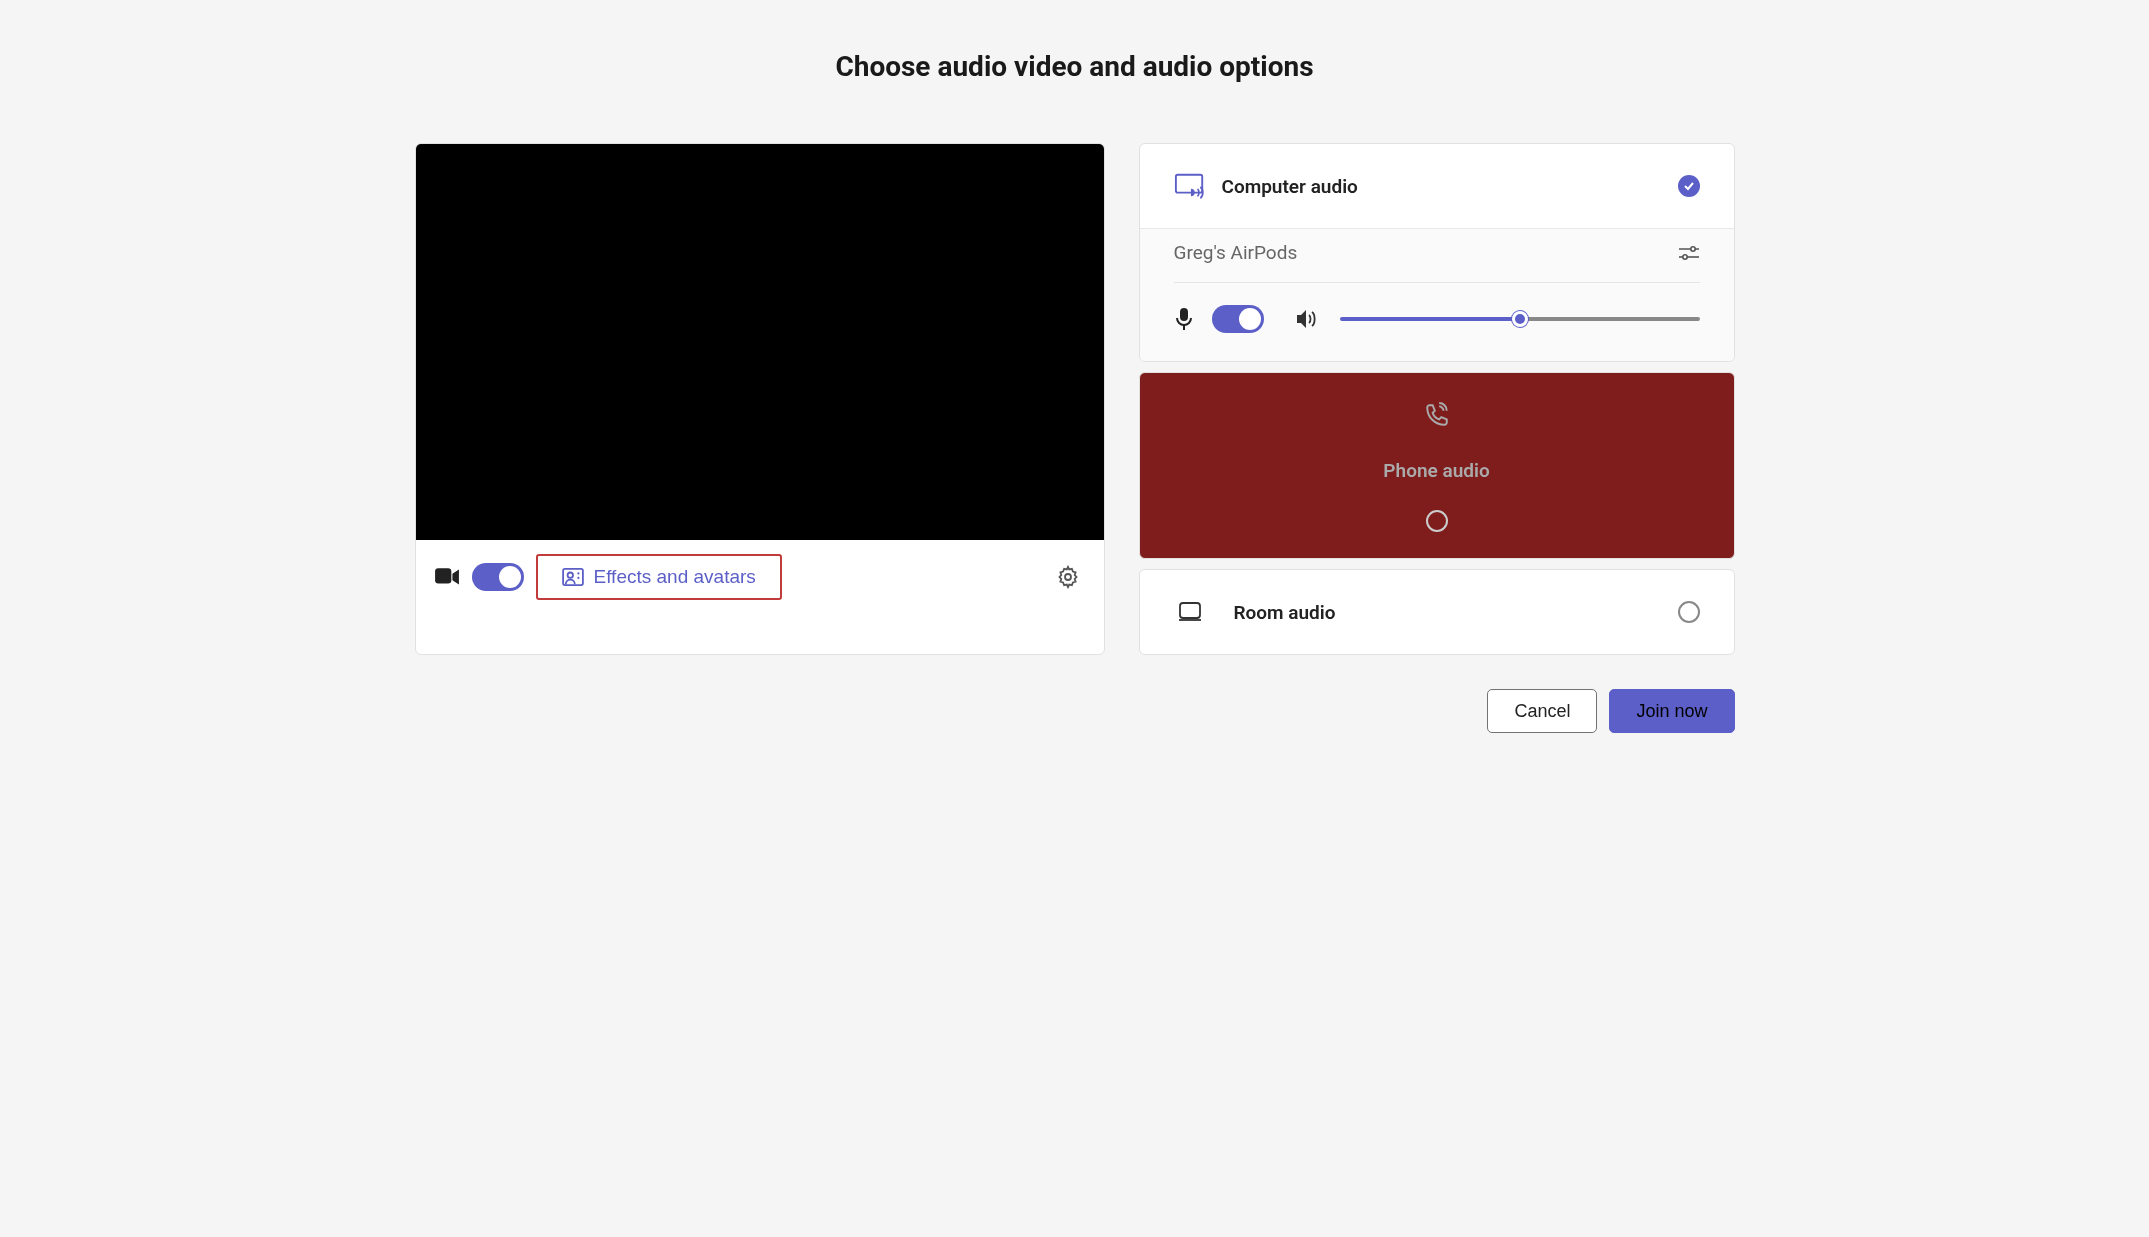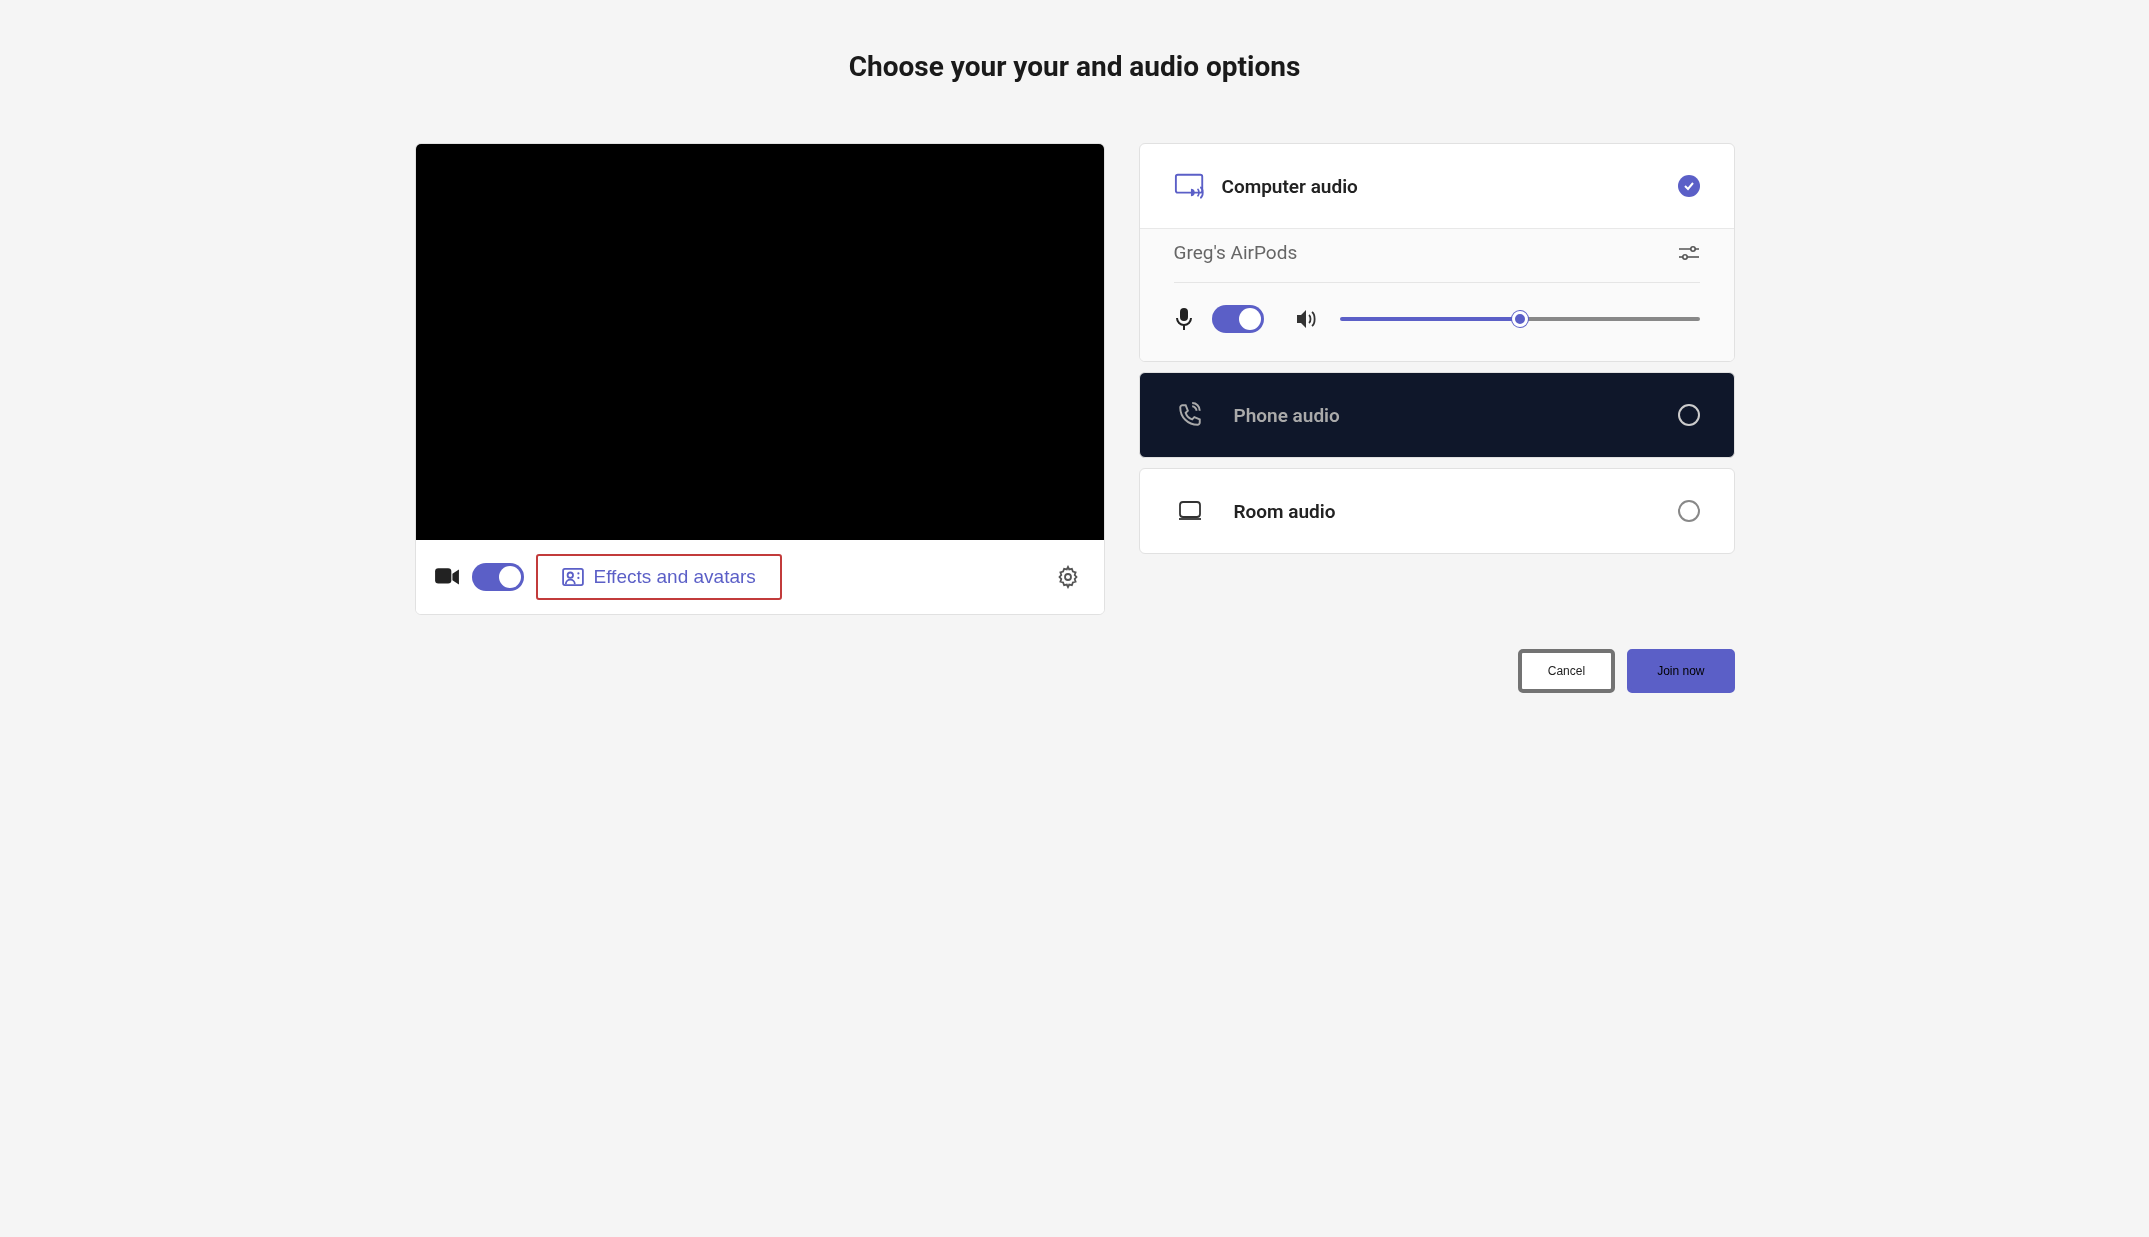--- a/index.html
+++ b/index.html
@@ -83,21 +83,21 @@
     background: #fff;
     border: 1px solid #e1e1e1;
     border-radius: 6px;
     padding: 26px 34px;
     display: flex;
     align-items: center;
     gap: 28px;
     cursor: pointer;
   }
   .option-card.disabled {
-    background: #0f172a; color: #aaa; cursor: default;
+    background: #7f1d1d; color: #aaa; cursor: default; flex-direction: column;
   }
   .option-card .label { font-size: 19px; font-weight: 600; color: #222; flex: 1; }
   .option-card.disabled .label { color: #aaa; }
   .radio {
     width: 22px; height: 22px; border: 2px solid #888; border-radius: 50%;
     flex-shrink: 0;
   }
   .option-card.disabled .radio { border-color: #ccc; }
   .check-badge {
     width: 22px; height: 22px; border-radius: 50%;
@@ -148,30 +148,30 @@
     box-shadow: 0 0 0 1px #5b5fc7;
   }
   
   .footer {
     width: 100%; max-width: 1320px;
     display: flex; justify-content: flex-end; gap: 12px;
     margin-top: 34px;
   }
   .btn {
     height: 44px; padding: 0 26px; border-radius: 5px;
-    font-size: 12px; font-weight: 500; cursor: pointer;
-    border: 4px solid #737373; background: #fff; color: #222;
+    font-size: 18px; font-weight: 500; cursor: pointer;
+    border: 1px solid #737373; background: #fff; color: #222;
   }
   .btn.primary { background: #5b5fc7; border-color: #5b5fc7; color: #000000; }
   svg { display: block; }
 </style>
 </head>
 <body>
 
-<h1 class="title">Choose your your and audio options</h1>
+<h1 class="title">Choose audio video and audio options</h1>
 
 <div class="content">
 
   <div class="video-panel">
     <div class="video-preview"></div>
     <div class="video-toolbar">
       <span>
         <svg class="camera-icon" viewBox="0 0 24 20" fill="currentColor">
             <rect x="1" y="2" width="15" height="14" rx="3"></rect>
             <path d="M17 7 L23 3 V17 L17 13 Z"></path>

